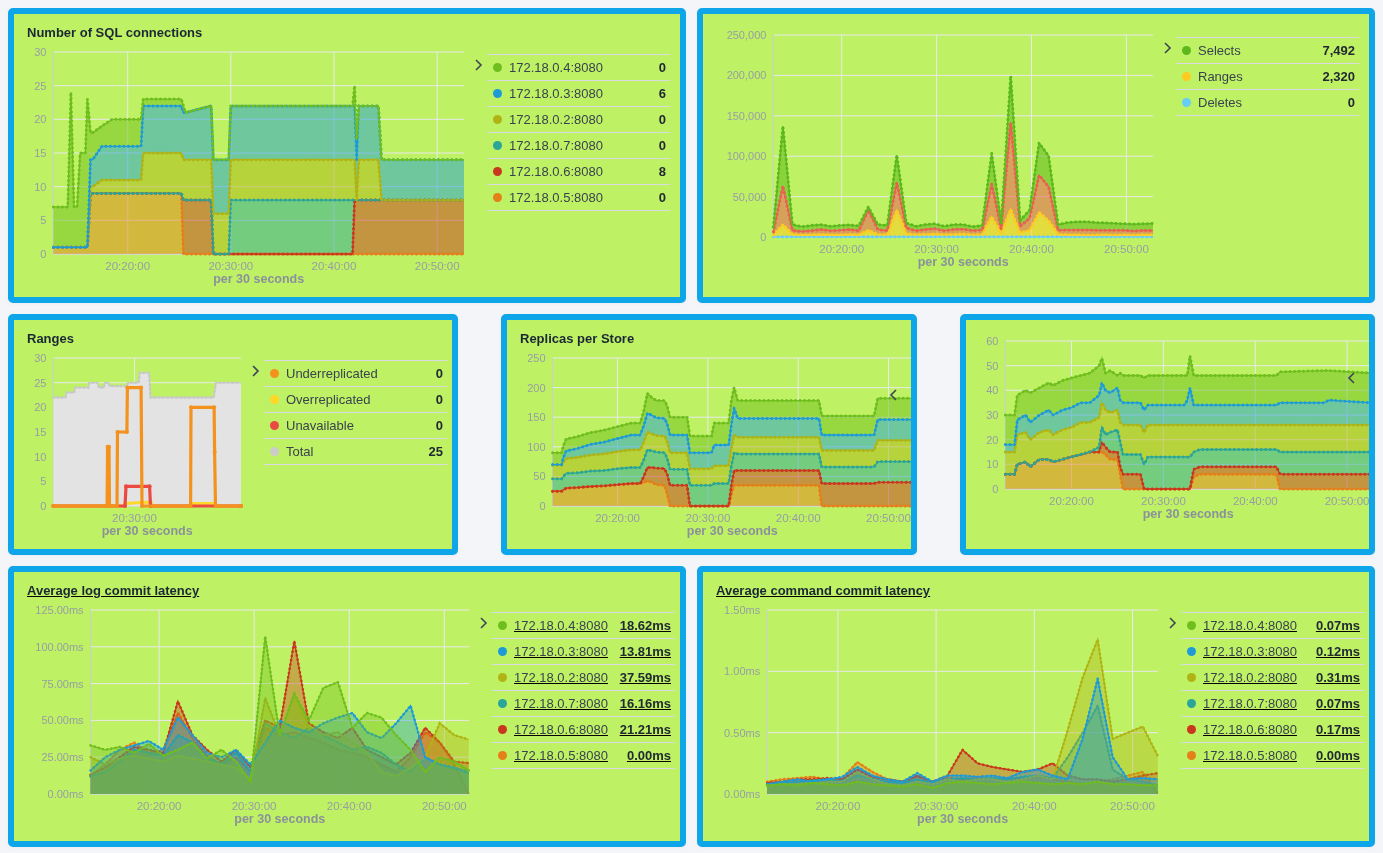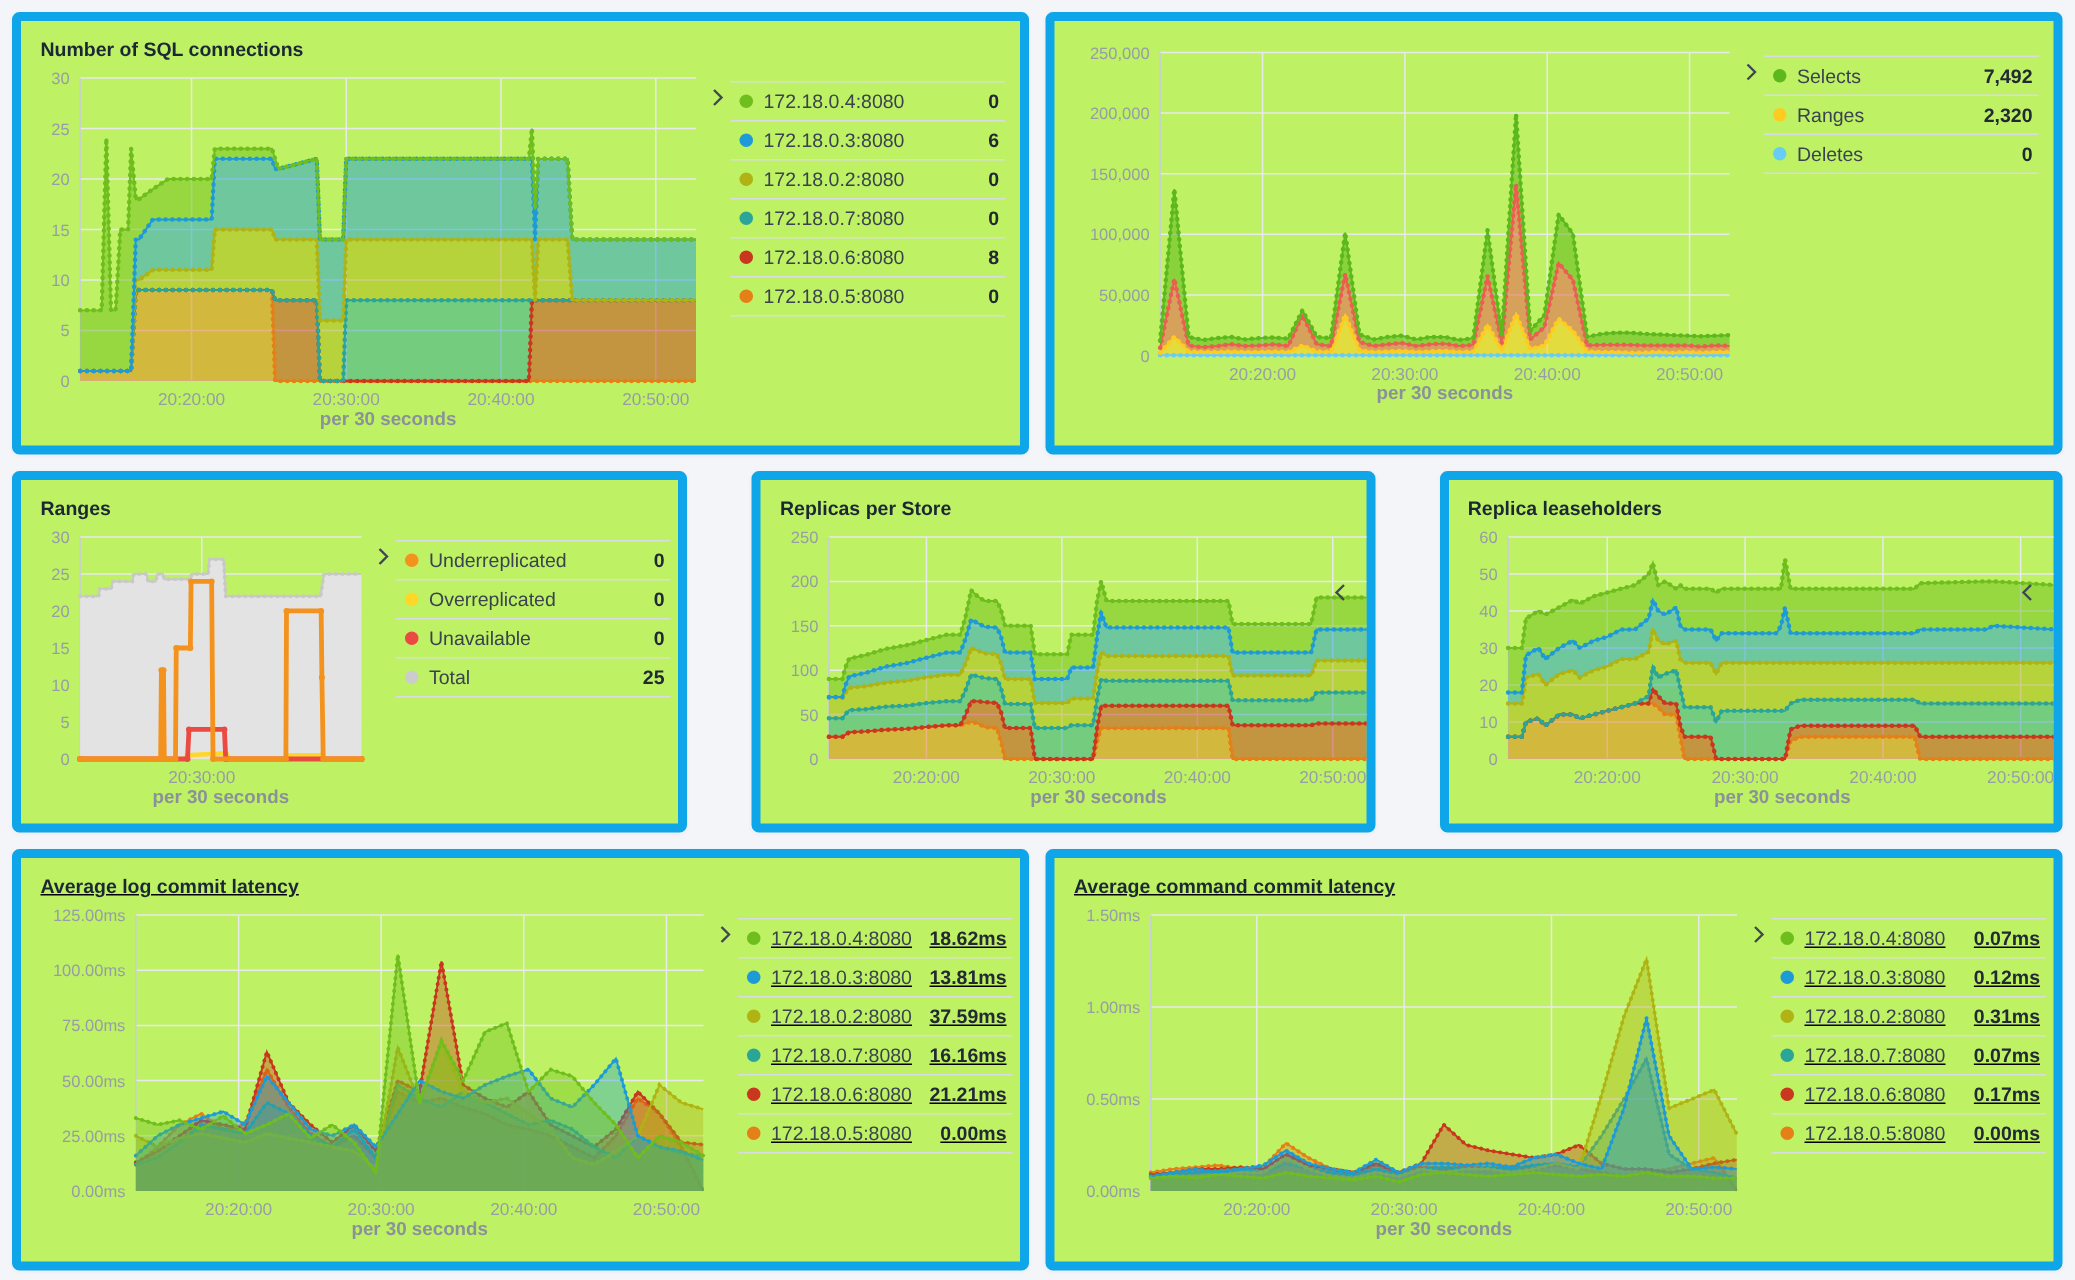--- a/index.html
+++ b/index.html
@@ -332,21 +332,20 @@
           </svg>
         <span class="chev-collapsed">
           <svg width="9" height="14" viewBox="0 0 9 14">
               <path d="M7 2 L2 7 L7 12" fill="none" stroke="#3f4753" stroke-width="1.6"></path>
             </svg>
         </span>
       </div>
     </section>
 
     <section class="panel flexpanel">
-      <h3 class="panel-title">Replica leaseholders</h3>
       <div class="panel-body">
         <svg class="chart" width="400" height="192">
             <line x1="26.4" y1="158" x2="392" y2="158" stroke="#e8e9ec" stroke-width="1"></line>
             <text x="19.4" y="162" text-anchor="end" fill="#979da6" font-size="11">0</text>
             <line x1="26.4" y1="133.3" x2="392" y2="133.3" stroke="#e8e9ec" stroke-width="1"></line>
             <text x="19.4" y="137.3" text-anchor="end" fill="#979da6" font-size="11">10</text>
             <line x1="26.4" y1="108.7" x2="392" y2="108.7" stroke="#e8e9ec" stroke-width="1"></line>
             <text x="19.4" y="112.7" text-anchor="end" fill="#979da6" font-size="11">20</text>
             <line x1="26.4" y1="84" x2="392" y2="84" stroke="#e8e9ec" stroke-width="1"></line>
             <text x="19.4" y="88" text-anchor="end" fill="#979da6" font-size="11">30</text>

